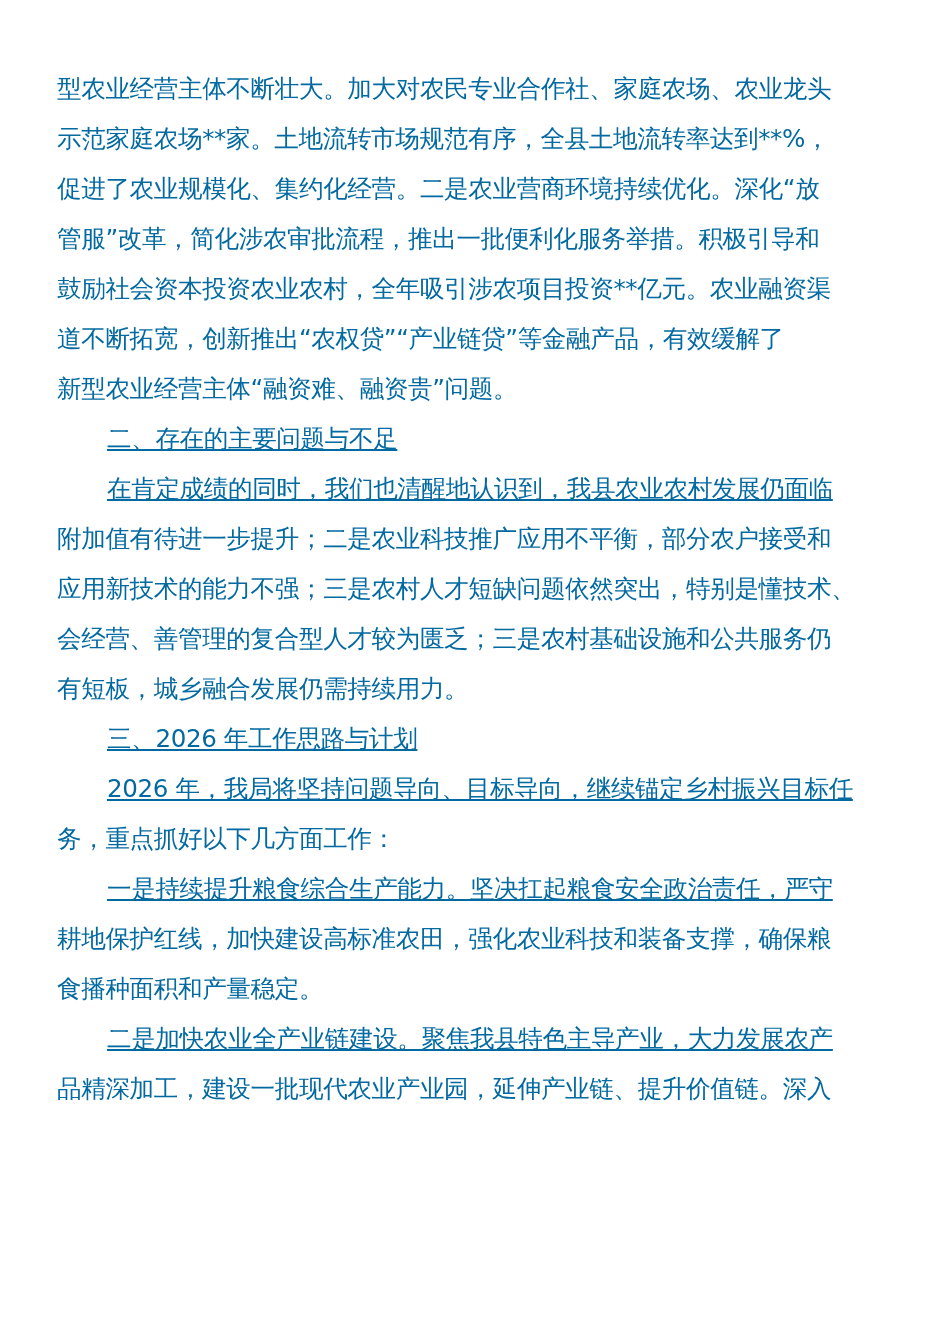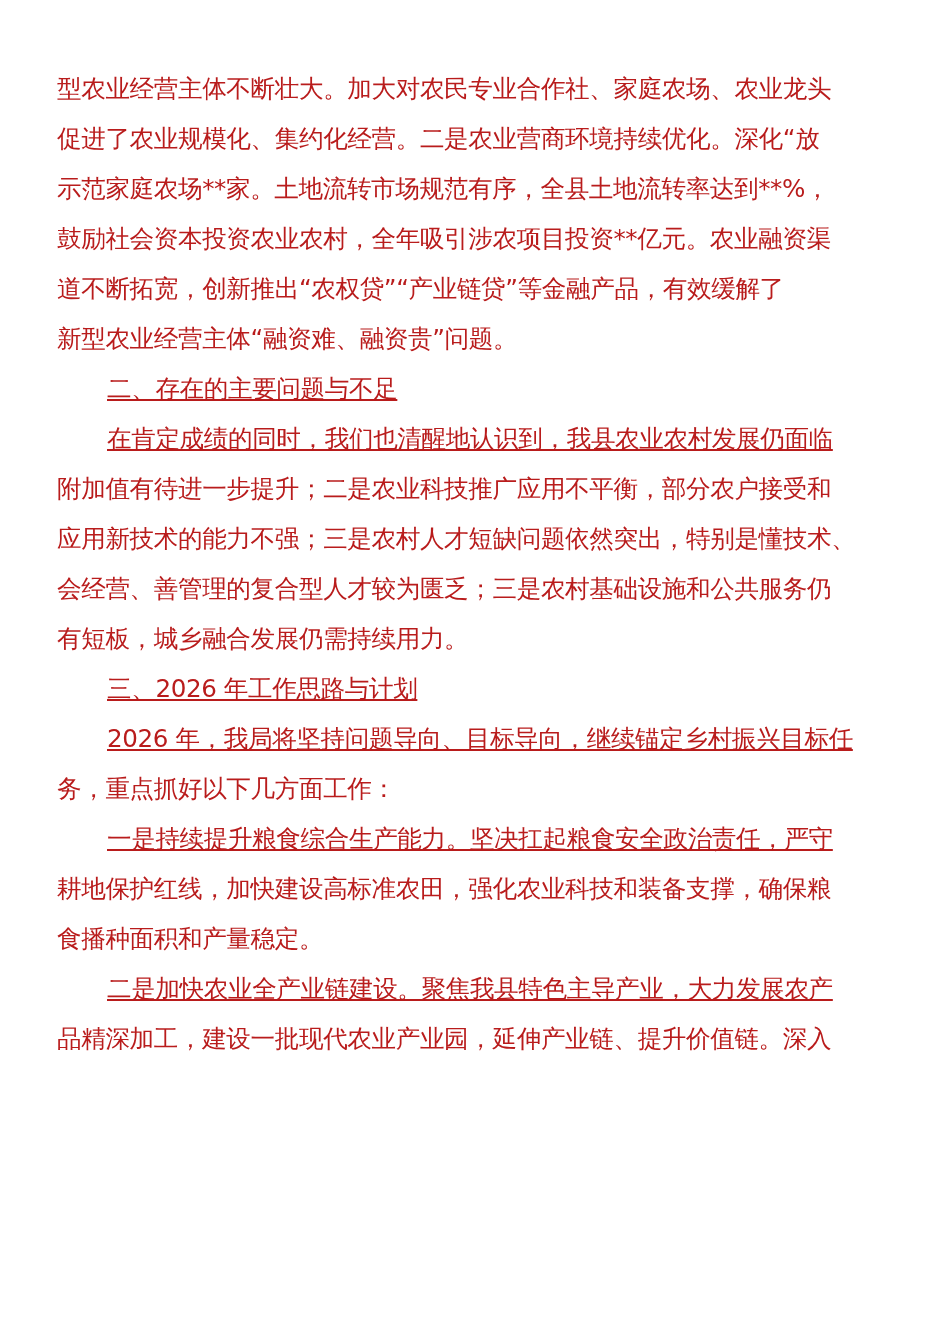--- a/index.html
+++ b/index.html
@@ -5,38 +5,39 @@
   html, body { margin: 0; padding: 0; background: #ffffff; }
   body { width: 950px; height: 1344px; position: relative; overflow: hidden; }
   .page {
     position: absolute;
     left: 57px;
     top: 64px;
     width: 826px;
     font-family: "DejaVu Sans", "Liberation Sans", sans-serif;
     font-size: 24.6px;
     line-height: 50px;
-    color: #b91c1c;
+    color: #0369a1;
   }
   .line {
     display: block;
     height: 50px;
     white-space: nowrap;
     letter-spacing: -0.4px;
   }
   .indent { padding-left: 50px; text-decoration: underline; }
   .heading { }
 </style>
 </head>
 <body>
 
 <div class="page">
   <span class="line">型农业经营主体不断壮大。加大对农民专业合作社、家庭农场、农业龙头</span>
+  <span class="line">示范家庭农场**家。土地流转市场规范有序，全县土地流转率达到**%，</span>
   <span class="line">促进了农业规模化、集约化经营。二是农业营商环境持续优化。深化“放</span>
-  <span class="line">示范家庭农场**家。土地流转市场规范有序，全县土地流转率达到**%，</span>
+  <span class="line">管服”改革，简化涉农审批流程，推出一批便利化服务举措。积极引导和</span>
   <span class="line">鼓励社会资本投资农业农村，全年吸引涉农项目投资**亿元。农业融资渠</span>
   <span class="line">道不断拓宽，创新推出“农权贷”“产业链贷”等金融产品，有效缓解了</span>
   <span class="line">新型农业经营主体“融资难、融资贵”问题。</span>
   <span class="line indent heading">二、存在的主要问题与不足</span>
   <span class="line indent">在肯定成绩的同时，我们也清醒地认识到，我县农业农村发展仍面临</span>
   <span class="line">附加值有待进一步提升；二是农业科技推广应用不平衡，部分农户接受和</span>
   <span class="line">应用新技术的能力不强；三是农村人才短缺问题依然突出，特别是懂技术、</span>
   <span class="line">会经营、善管理的复合型人才较为匮乏；三是农村基础设施和公共服务仍</span>
   <span class="line">有短板，城乡融合发展仍需持续用力。</span>
   <span class="line indent heading">三、2026 年工作思路与计划</span>

